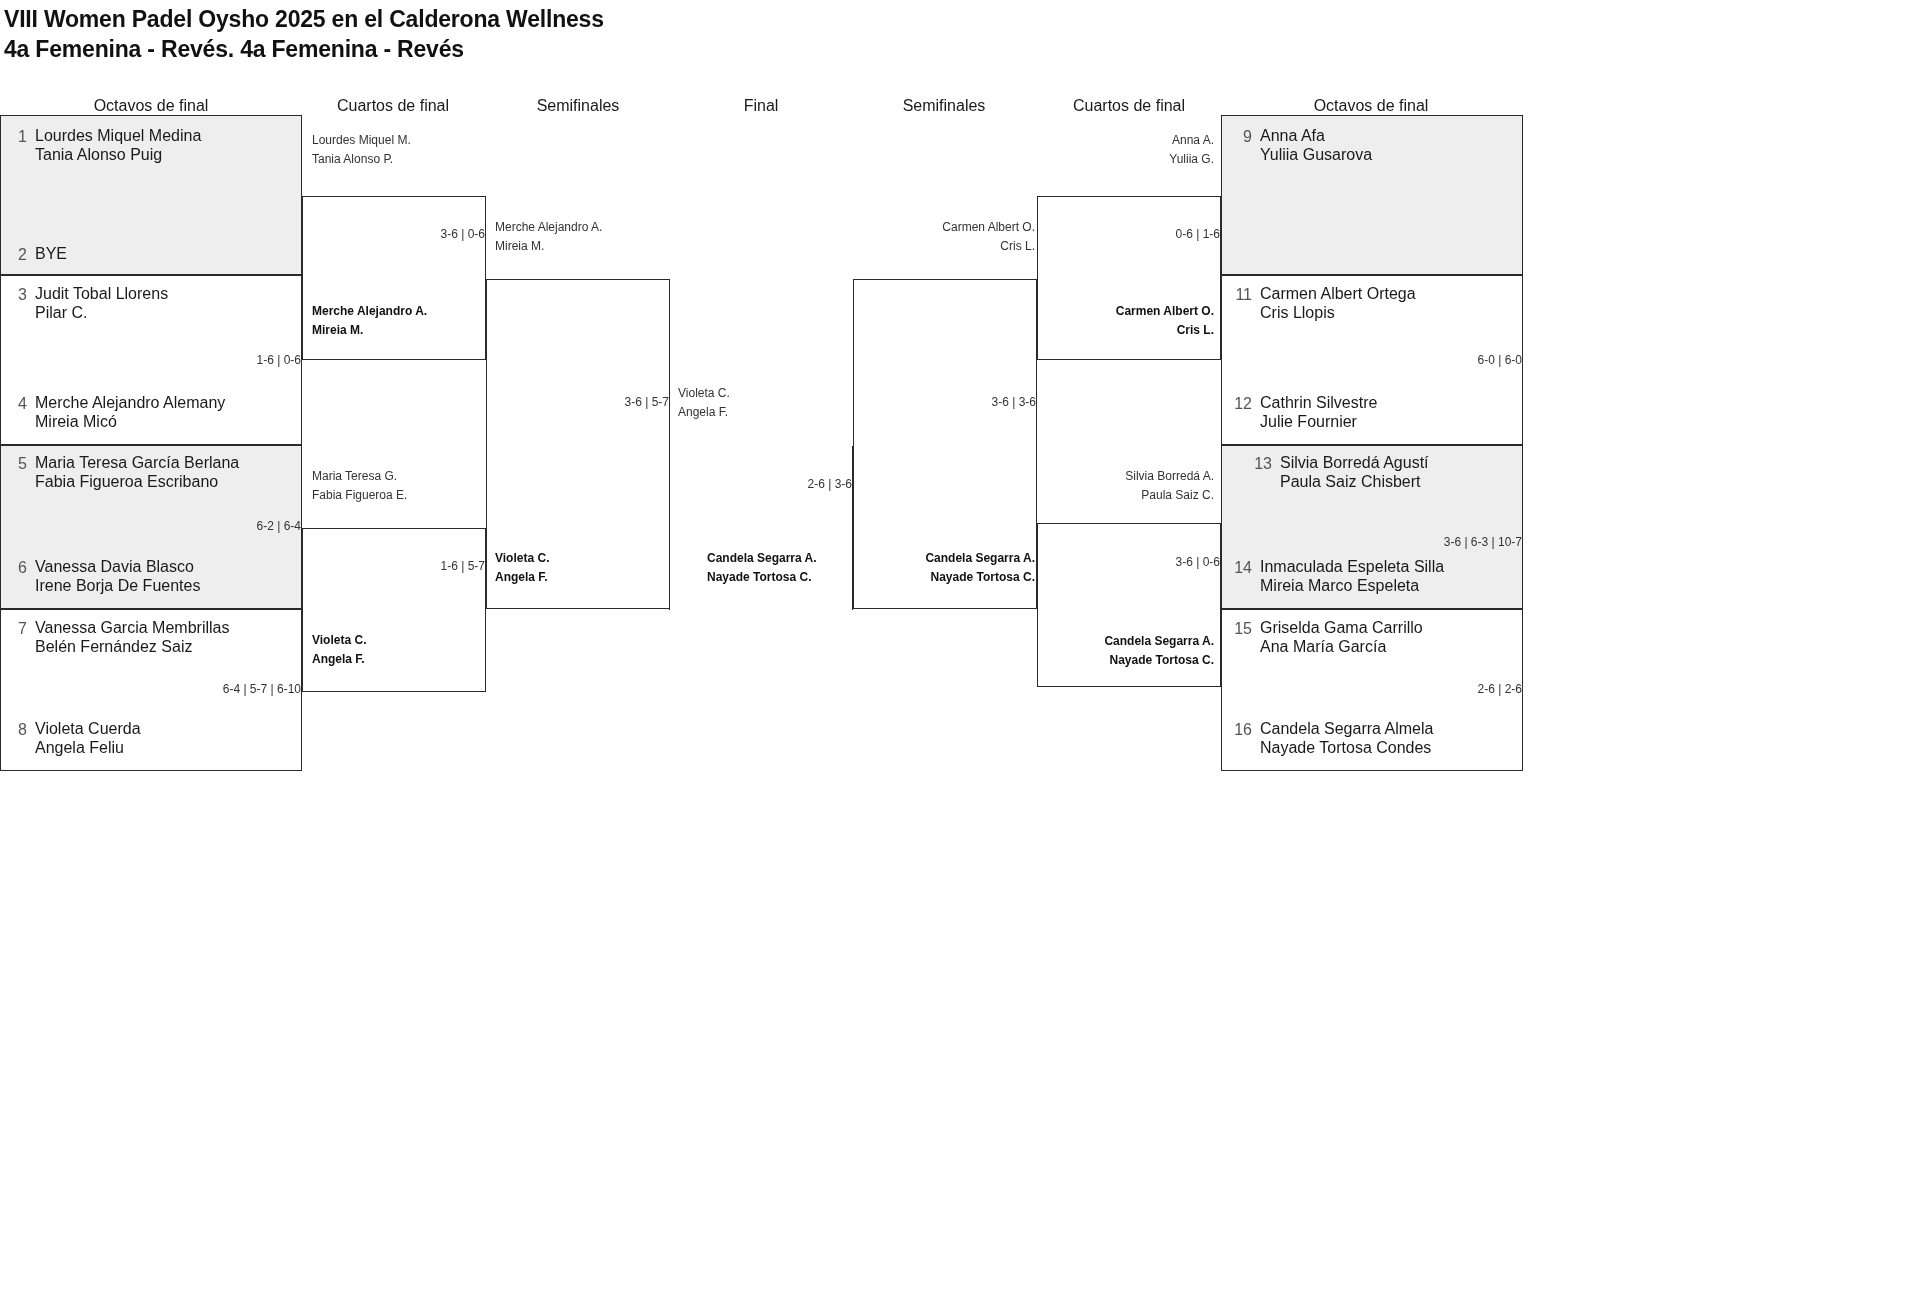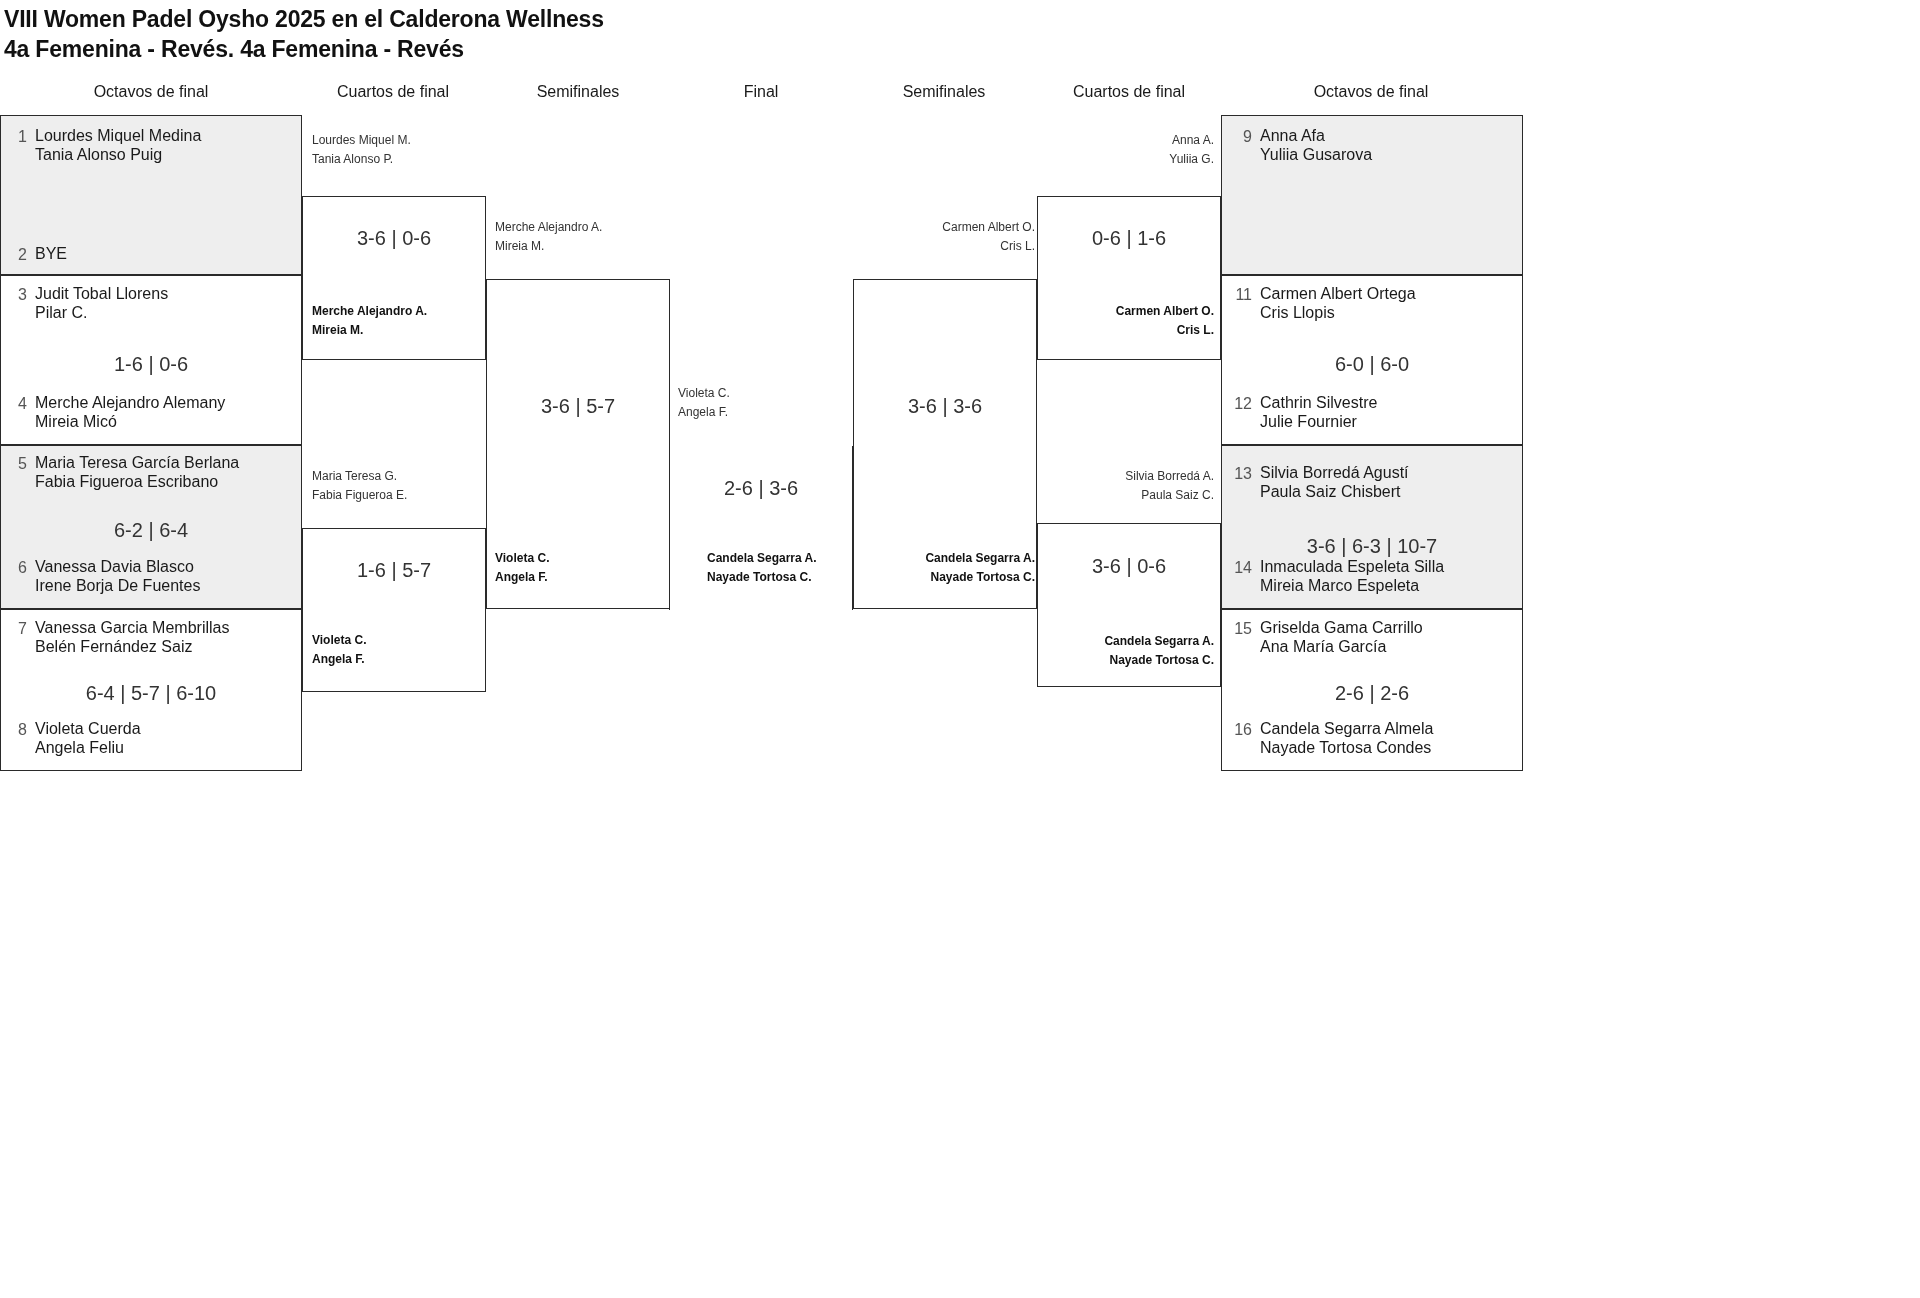--- a/index.html
+++ b/index.html
@@ -14,21 +14,21 @@
 
   
   .title-block{position:absolute;left:4px;top:4px;}
   .title-line{
     font-size:23px;font-weight:700;line-height:30px;
     letter-spacing:-0.2px;color:#111;white-space:nowrap;
   }
 
   
   .round-head{
-    position:absolute;top:83px;
+    position:absolute;top:97px;
     font-size:16px;font-weight:400;color:#1a1a1a;
     text-align:left;white-space:nowrap;
     transform:translateX(-50%);
   }
   .cell{
     position:absolute;box-sizing:border-box;
     border:1px solid #2a2a2a;
     background:#ffffff;
   }
   .cell.shaded{background:#eeeeee;}
@@ -40,22 +40,22 @@
     flex:0 0 26px;padding-top:2px;
   }
   .names{font-size:16px;line-height:19px;padding-left:8px;}
   .names .n{display:block;white-space:nowrap;}
 
   
   .slot.right .seed{flex:0 0 30px;width:30px;text-align:right;}
 
   
   .score{
-    position:absolute;left:0;right:0;text-align:center;
-    font-size:20px;color:#333;white-space:nowrap;
+    position:absolute;left:0;right:0;text-align:right;
+    font-size:12px;color:#333;white-space:nowrap;
   }
 
   
   .feed{
     position:absolute;font-size:12px;line-height:19px;white-space:nowrap;
   }
   .feed.l{text-align:left;}
   .feed.r{text-align:right;}
   .feed .n{display:block;}
   .feed.bold .n{font-weight:700;color:#111;}
@@ -274,21 +274,21 @@
     <div class="slot right" style="top:117px;">
       <span class="seed">12</span>
       <span class="names reg">
         <span class="n">Cathrin Silvestre</span>
         <span class="n">Julie Fournier</span>
       </span>
     </div>
   </div>
 
   <div class="cell shaded" style="left:1221px;top:445px;width:302px;height:164px;">
-    <div class="slot right" style="top:17px;">
+    <div class="slot right" style="top:7px;padding-left:20px;">
       <span class="seed">13</span>
       <span class="names bold">
         <span class="n">Silvia Borredá Agustí</span>
         <span class="n">Paula Saiz Chisbert</span>
       </span>
     </div>
     <div class="score" style="top:73px;margin-top:16px;">3-6 | 6-3 | 10-7</div>
     <div class="slot right" style="top:111px;">
       <span class="seed">14</span>
       <span class="names reg">

